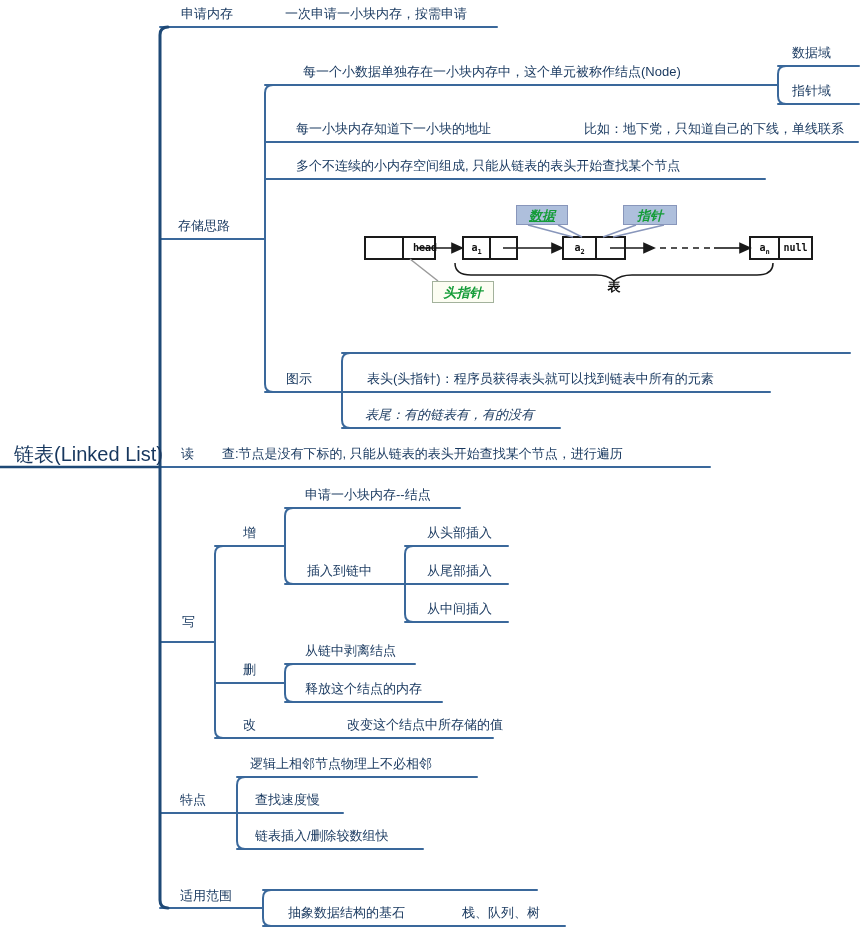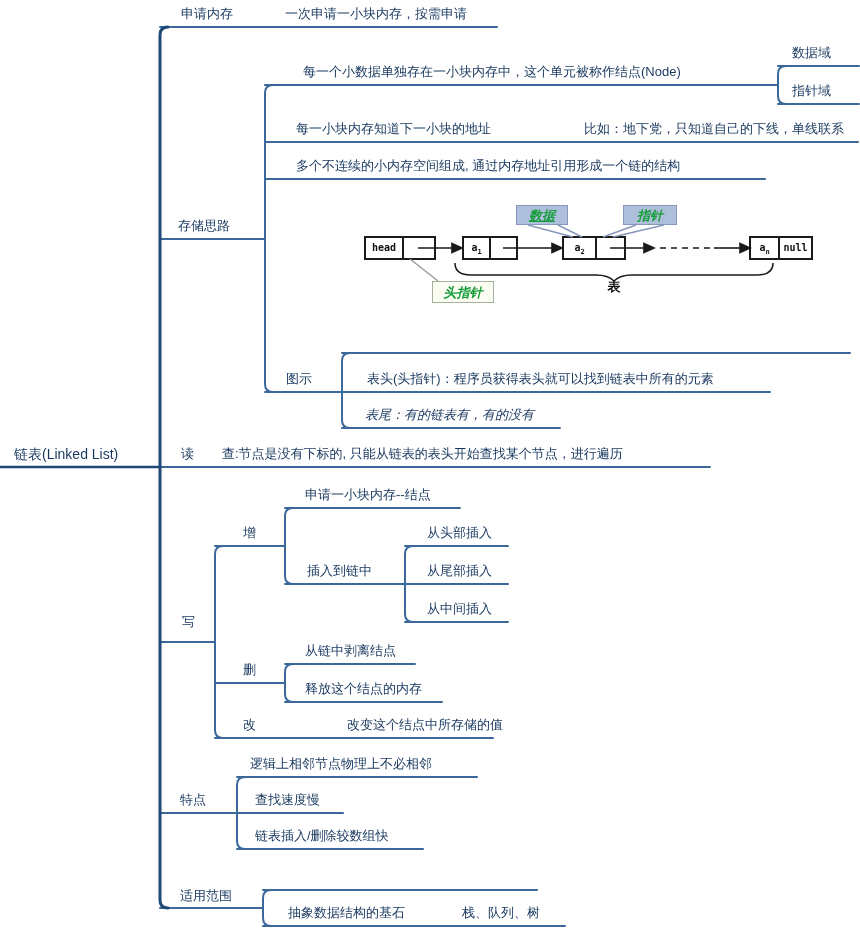--- a/index.html
+++ b/index.html
@@ -13,21 +13,21 @@
     overflow: hidden;
   }
   #wires { position: absolute; left: 0; top: 0; }
   .node {
     position: absolute;
     font-size: 13px;
     line-height: 16px;
     color: #17375E;
     white-space: nowrap;
   }
-  .root { font-size: 14px; }
+  .root { font-size: 20px; }
   .diagram-text {
     position: absolute;
     font-family: "DejaVu Sans Mono", "Liberation Mono", monospace;
     font-weight: bold;
     font-size: 10px;
     color: #111111;
     text-align: center;
     line-height: 12px;
   }
   .diagram-text sub { font-size: 7px; }
@@ -157,21 +157,21 @@
 
   <div class="node" style="left:181px; top:6px;">申请内存</div>
   <div class="node" style="left:285px; top:6px;">一次申请一小块内存，按需申请</div>
 
   <div class="node" style="left:178px; top:218px;">存储思路</div>
   <div class="node" style="left:303px; top:64px;">每一个小数据单独存在一小块内存中，这个单元被称作结点(Node)</div>
   <div class="node" style="left:792px; top:45px;">数据域</div>
   <div class="node" style="left:792px; top:83px;">指针域</div>
   <div class="node" style="left:296px; top:121px;">每一小块内存知道下一小块的地址</div>
   <div class="node" style="left:584px; top:121px;">比如：地下党，只知道自己的下线，单线联系</div>
-  <div class="node" style="left:296px; top:158px;">多个不连续的小内存空间组成, 通过内存地址引用形成一个链的结构</div>
+  <div class="node" style="left:296px; top:158px;">多个不连续的小内存空间组成, 只能从链表的表头开始查找某个节点</div>
   <div class="node" style="left:286px; top:371px;">图示</div>
   <div class="node" style="left:367px; top:371px;">表头(头指针)：程序员获得表头就可以找到链表中所有的元素</div>
   <div class="node" style="left:365px; top:407px;font-style:italic;">表尾：有的链表有，有的没有</div>
 
   <div class="node" style="left:181px; top:446px;">读</div>
   <div class="node" style="left:222px; top:446px;">查:节点是没有下标的, 只能从链表的表头开始查找某个节点，进行遍历</div>
 
   <div class="node" style="left:182px; top:614px;">写</div>
   <div class="node" style="left:305px; top:487px;">申请一小块内存--结点</div>
   <div class="node" style="left:243px; top:525px;">增</div>
@@ -188,21 +188,21 @@
   <div class="node" style="left:250px; top:756px;">逻辑上相邻节点物理上不必相邻</div>
   <div class="node" style="left:180px; top:792px;">特点</div>
   <div class="node" style="left:255px; top:792px;">查找速度慢</div>
   <div class="node" style="left:255px; top:828px;">链表插入/删除较数组快</div>
 
   <div class="node" style="left:180px; top:888px;">适用范围</div>
   <div class="node" style="left:288px; top:905px;">抽象数据结构的基石</div>
   <div class="node" style="left:462px; top:905px;">栈、队列、树</div>
 
   <div>
-    <div class="diagram-text" style="left:365px; top:242px; width:38px;">head</div>
+    <div class="diagram-text" style="left:365px; top:242px; width:19px;padding-left:48px;">head</div>
     <div class="diagram-text" style="left:463px; top:242px; width:27px;"><span>a</span><sub>1</sub></div>
     <div class="diagram-text" style="left:563px; top:242px; width:33px;"><span>a</span><sub>2</sub></div>
     <div class="diagram-text" style="left:750px; top:242px; width:29px;"><span>a</span><sub>n</sub></div>
     <div class="diagram-text" style="left:779px; top:242px; width:33px;">null</div>
     <div class="callout" style="left:516px; top:205px; width:52px; height:20px;text-decoration:underline;">数据</div>
     <div class="callout" style="left:623px; top:205px; width:54px; height:20px;">指针</div>
     <div class="callout light" style="left:432px; top:281px; width:62px; height:22px;">头指针</div>
     <div class="brace-label" style="left:599px; top:278px; width:30px;">表</div>
   </div>
 

